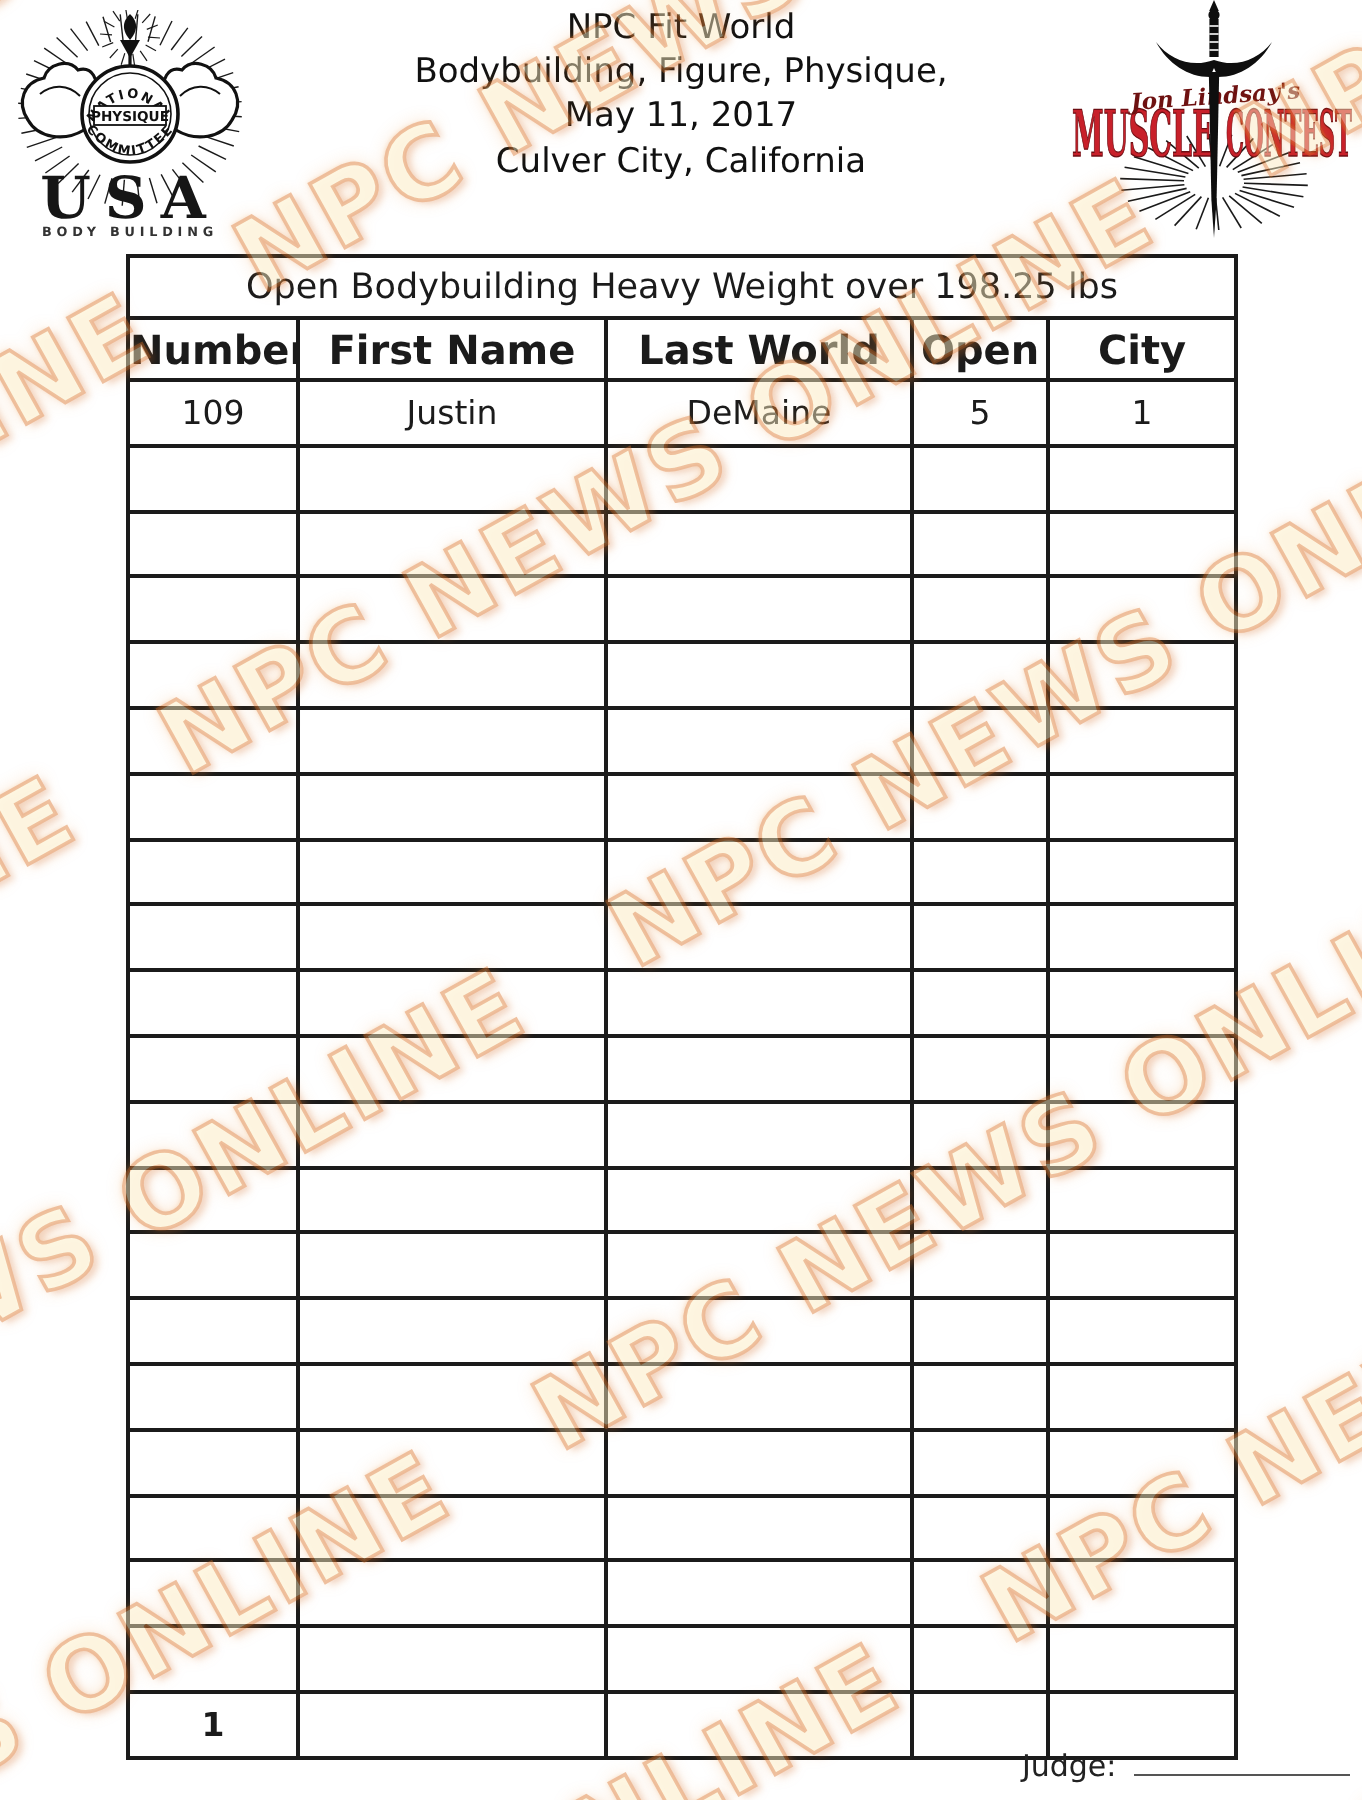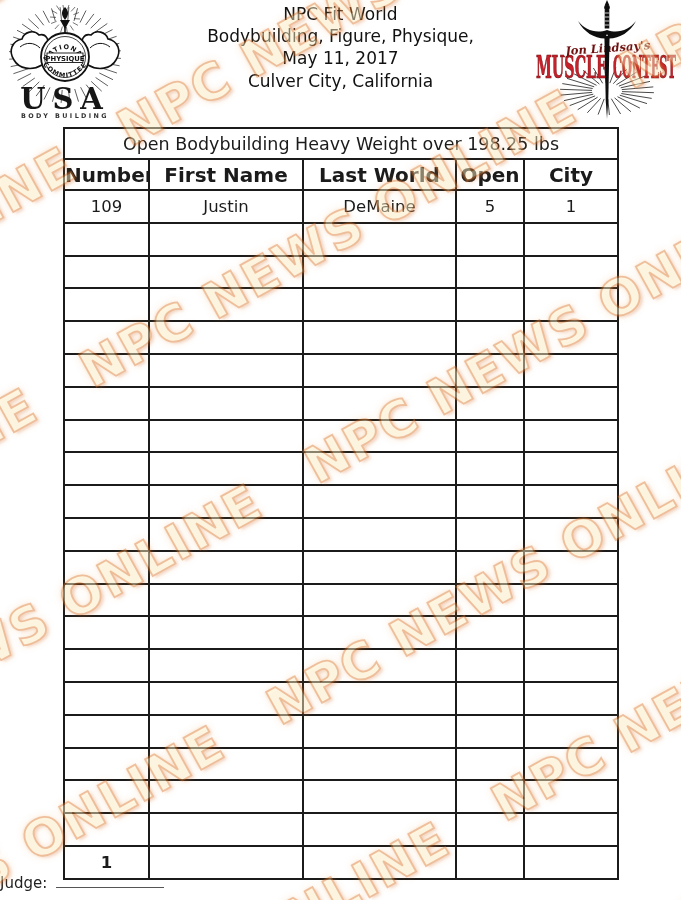--- a/index.html
+++ b/index.html
@@ -24,21 +24,21 @@
   }
   tr.title-row th{height:29px;font-size:17.5px;font-weight:normal;text-align:center;}
   tr.head-row th{height:29px;font-size:20px;font-weight:bold;text-align:center;}
   tr.body-row{height:32.8px;}
   tr.body-row td{font-size:16.5px;}
   td.c-num,td.c-score,td.c-place{text-align:center;}
   td.c-first,td.c-last{text-align:center;padding-left:6px;}
   td.page-num{font-weight:bold;font-size:19px;}
   
   .judge{
-    position:absolute;left:0;top:873px;width:675px;text-align:left;
+    position:absolute;left:0;top:873px;width:675px;text-align:right;
     font-size:15px;color:#222;
   }
   .judge-line{
     display:inline-block;width:108px;border-bottom:1.6px solid #555;
     height:14px;margin-left:4px;
   }
   
   .watermark{
     position:absolute;inset:0;overflow:hidden;pointer-events:none;z-index:30;
   }

